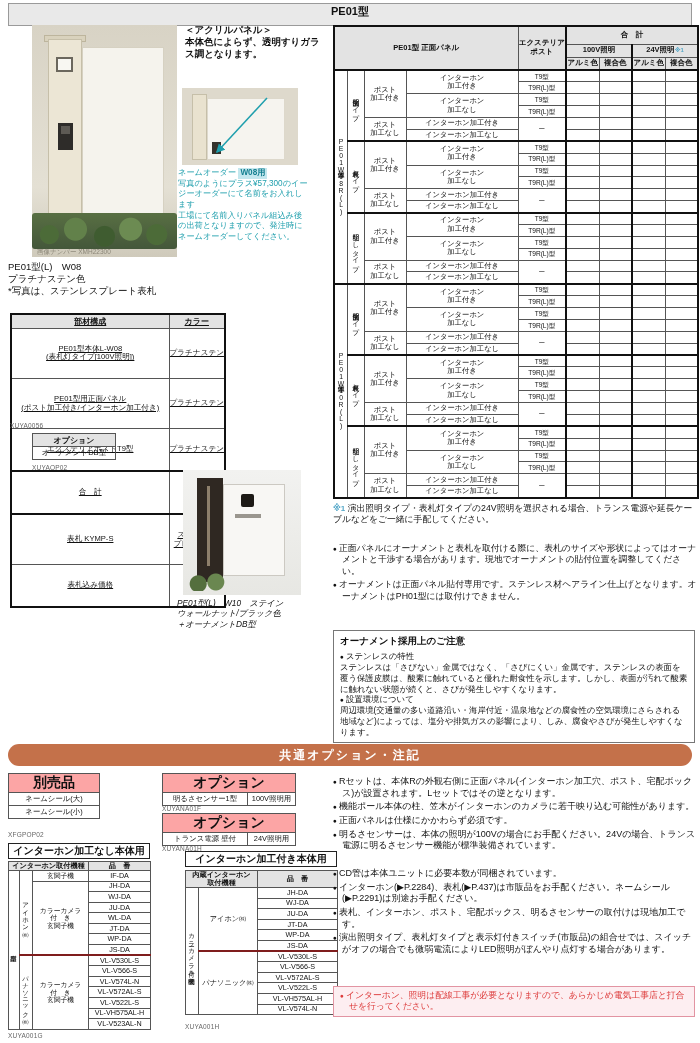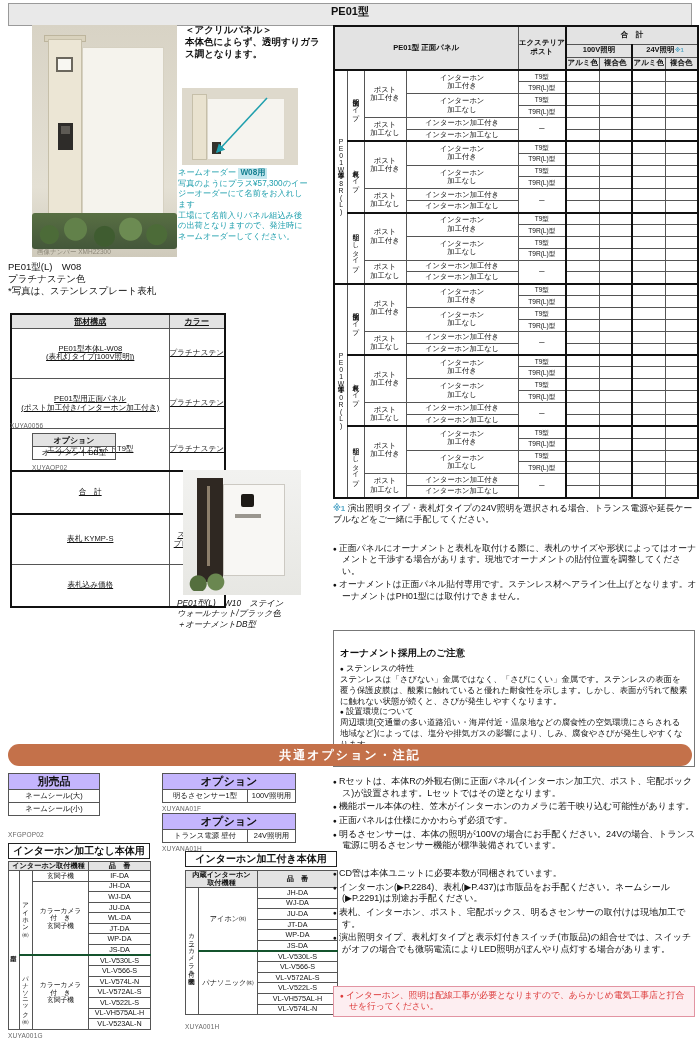--- a/index.html
+++ b/index.html
@@ -88,49 +88,49 @@
   #main-table .sep-l { border-left:2px solid #111; }
   .note-mark { color:#55a8c9; font-size:6px; font-weight:bold; }
 
   #note1 { left:333px; top:503px; width:363px; font-size:8.8px; line-height:1.3; }
   #note1 .note-mark { font-size:8px; }
   #bullets-top { left:333px; top:543px; width:364px; }
   ul.blist { list-style:none; }
   ul.blist li { font-size:8.8px; line-height:1.3; padding-left:9px; text-indent:-9px; margin-bottom:2px; }
   ul.blist li:before { content:"●"; font-size:6.5px; margin-right:2px; }
 
-  #caution-box { left:333px; top:630px; width:362px; border:1px solid #777; padding:16px 6px; }
+  #caution-box { left:333px; top:630px; width:362px; border:1px solid #777; padding:4px 6px; }
   #caution-box .cb-title { font-size:9.5px; font-weight:bold; margin-bottom:3px; }
   #caution-box .cb-head { font-size:8.4px; }
   #caution-box .cb-head:before { content:"●"; font-size:6.5px; margin-right:2px; }
   #caution-box .cb-body { font-size:8.4px; line-height:1.28; }
 
   #band { left:8px; top:744px; width:684px; height:22px; background:#c4714a; border-radius:11px;
           color:#fff; font-weight:bold; font-size:12px; text-align:center; line-height:22px; letter-spacing:2px; }
 
   
-  .sbox th { background:#c4b5fd; font-size:11px; font-weight:bold; text-align:center; height:13px; }
+  .sbox th { background:#fca5a5; font-size:14px; font-weight:bold; text-align:center; height:13px; }
   .sbox td { font-size:7.4px; text-align:center; height:13px; }
   #betsubai { left:8px; top:773px; } #betsubai table { width:92px; border:1.5px solid #222; }
   #code-betsubai { left:8px; top:831px; }
   #opt1 { left:162px; top:773px; } #opt1 table { width:133px; border:1.5px solid #222; }
   #code-opt1 { left:162px; top:805px; }
   #opt2 { left:162px; top:813px; } #opt2 table { width:133px; border:1.5px solid #222; }
   #code-opt2 { left:162px; top:845px; }
 
   .ttl-box { border:1.5px solid #222; font-weight:bold; font-size:10px; text-align:center; background:#fff; }
   #ttl-nashi { left:8px; top:843px; width:142px; height:16px; line-height:13px; }
   #ttl-tsuki { left:185px; top:851px; width:152px; height:16px; line-height:13px; }
 
   .itable table { border:1.5px solid #222; }
   .itable th { background:#e3e3e3; font-size:7.2px; font-weight:bold; text-align:center; line-height:1.1; }
   .itable td { font-size:7.2px; text-align:center; line-height:1.1; height:10.6px; padding:0; }
   .itable .vtext { font-size:6.4px; }
   .itable .sub { font-size:6.8px; }
-  .itable tr.g-top td { border-top:2px solid #14532d; }
+  .itable tr.g-top td { border-top:2px solid #7f1d1d; }
   #nashi { left:8px; top:861px; } #nashi table { width:142px; }
   #code-nashi { left:8px; top:1032px; }
   #tsuki { left:185px; top:870px;border-radius:32px; } #tsuki table { width:152px; }
   #tsuki th { height:17px; }
   #code-tsuki { left:185px; top:1023px; }
 
   #notes1 { left:333px; top:776px; width:363px; }
   #notes2 { left:333px; top:868px; width:363px; }
   #notes1 li, #notes2 li { font-size:9px; }
   #warn-box { left:333px; top:986px; width:362px; background:#fdeef1; border:1px solid #e294a2; padding:3px 6px; }

